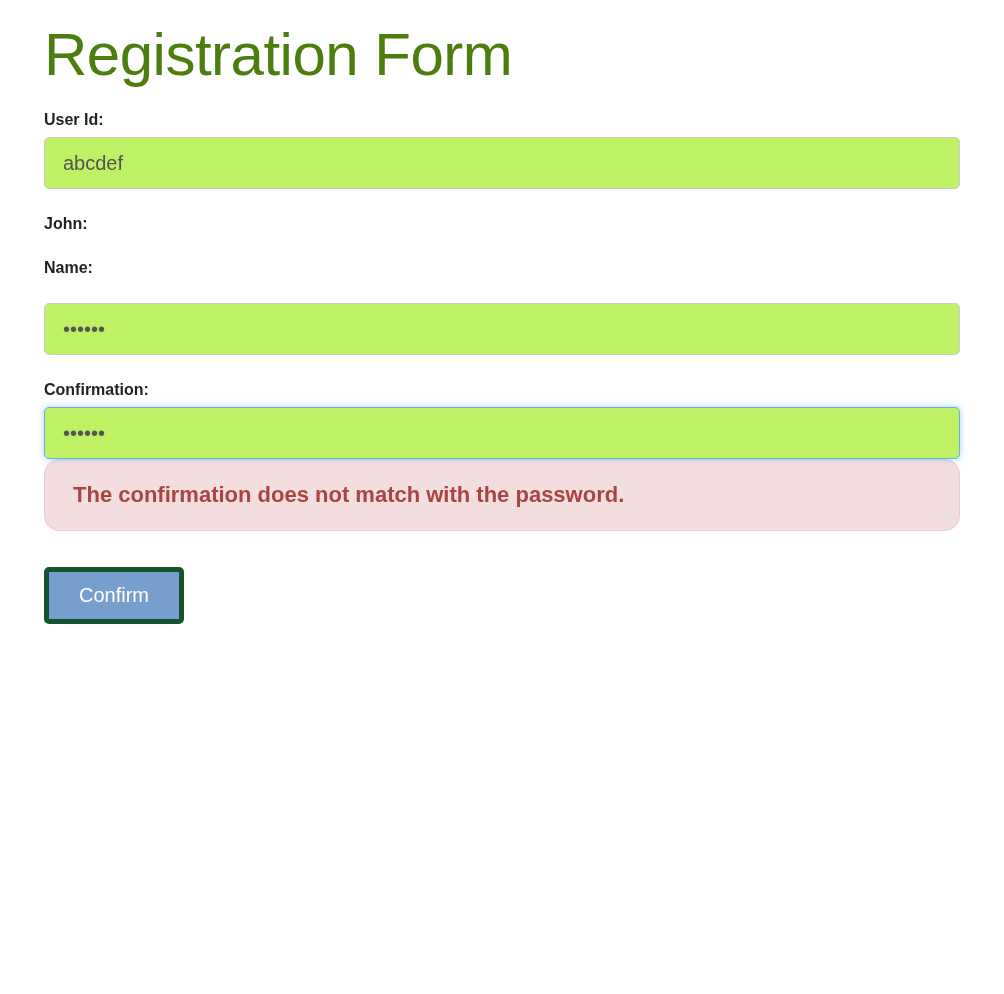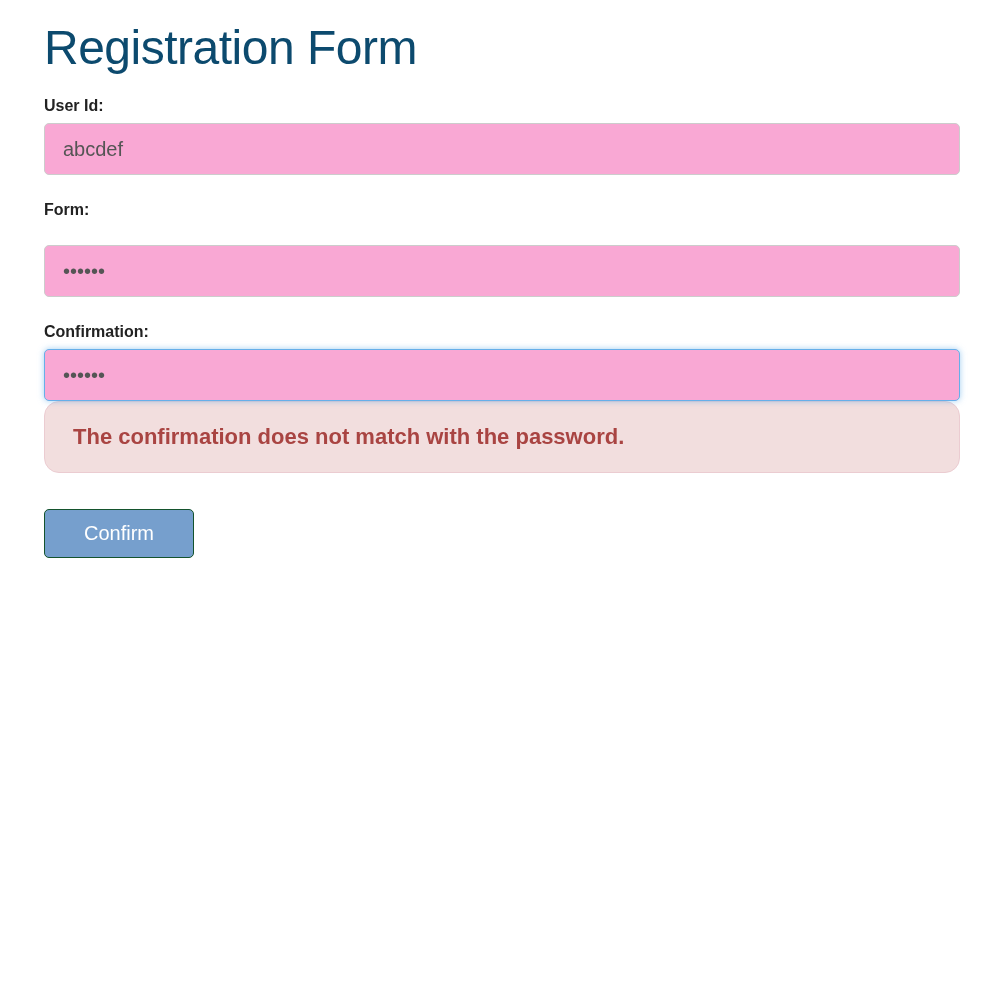--- a/index.html
+++ b/index.html
@@ -7,43 +7,43 @@
       margin: 0;
       padding: 0;
     }
     body {
       font-family: "Helvetica Neue", Helvetica, Arial, sans-serif;
       background: #ffffff;
       padding: 20px 44px;
       color: #333333;
     }
     h1 {
-      font-size: 48px;
+      font-size: 60px;
       font-weight: 500;
-      color: #0c4a6e;
+      color: #4d7c0f;
       margin-bottom: 22px;
       letter-spacing: -0.5px;
     }
     .form-group {
       margin-bottom: 26px;
     }
     .form-label {
       display: block;
       font-size: 16px;
       font-weight: 700;
       color: #222222;
       margin-bottom: 8px;
     }
     .form-input {
       width: 100%;
       height: 52px;
       padding: 10px 18px;
       font-size: 20px;
       color: #555555;
-      background-color: #f9a8d4;
+      background-color: #bef264;
       border: 1px solid #cccccc;
       border-radius: 5px;
       outline: none;
       font-family: inherit;
     }
     .form-input.focused {
       border-color: #66afe9;
       box-shadow: 0 0 6px rgba(102, 175, 233, 0.6);
     }
     .error-box {
@@ -55,45 +55,46 @@
       color: #a94442;
       font-size: 22px;
       font-weight: 700;
     }
     .btn-confirm {
       display: inline-block;
       background-color: #769fcd;
       color: #ffffff;
       font-size: 20px;
       font-weight: 500;
-      padding: 12px 39px;
-      border: 1px solid #14532d;
+      padding: 12px 30px;
+      border: 5px solid #14532d;
       border-radius: 5px;
       cursor: pointer;
       margin-top: 10px;
       font-family: inherit;
     }
   </style>
 </head>
 <body>
 
 
 
 <h1>Registration Form</h1>
 
 <div class="form-group">
   <label class="form-label">User Id:</label>
   <input type="text" class="form-input" value="abcdef" style="">
 </div>
 
 <div class="form-group">
-  <label class="form-label">Form:</label>
+  <label class="form-label">John:</label>
 </div>
 
 <div class="form-group">
+  <label class="form-label">Name:</label>
 </div>
 
 <div class="form-group">
   <input type="text" class="form-input" value="••••••" style="">
 </div>
 
 <div class="form-group">
   <label class="form-label">Confirmation:</label>
   <input type="text" class="form-input focused" value="••••••" style="">
   <div class="error-box">The confirmation does not match with the password.</div>

